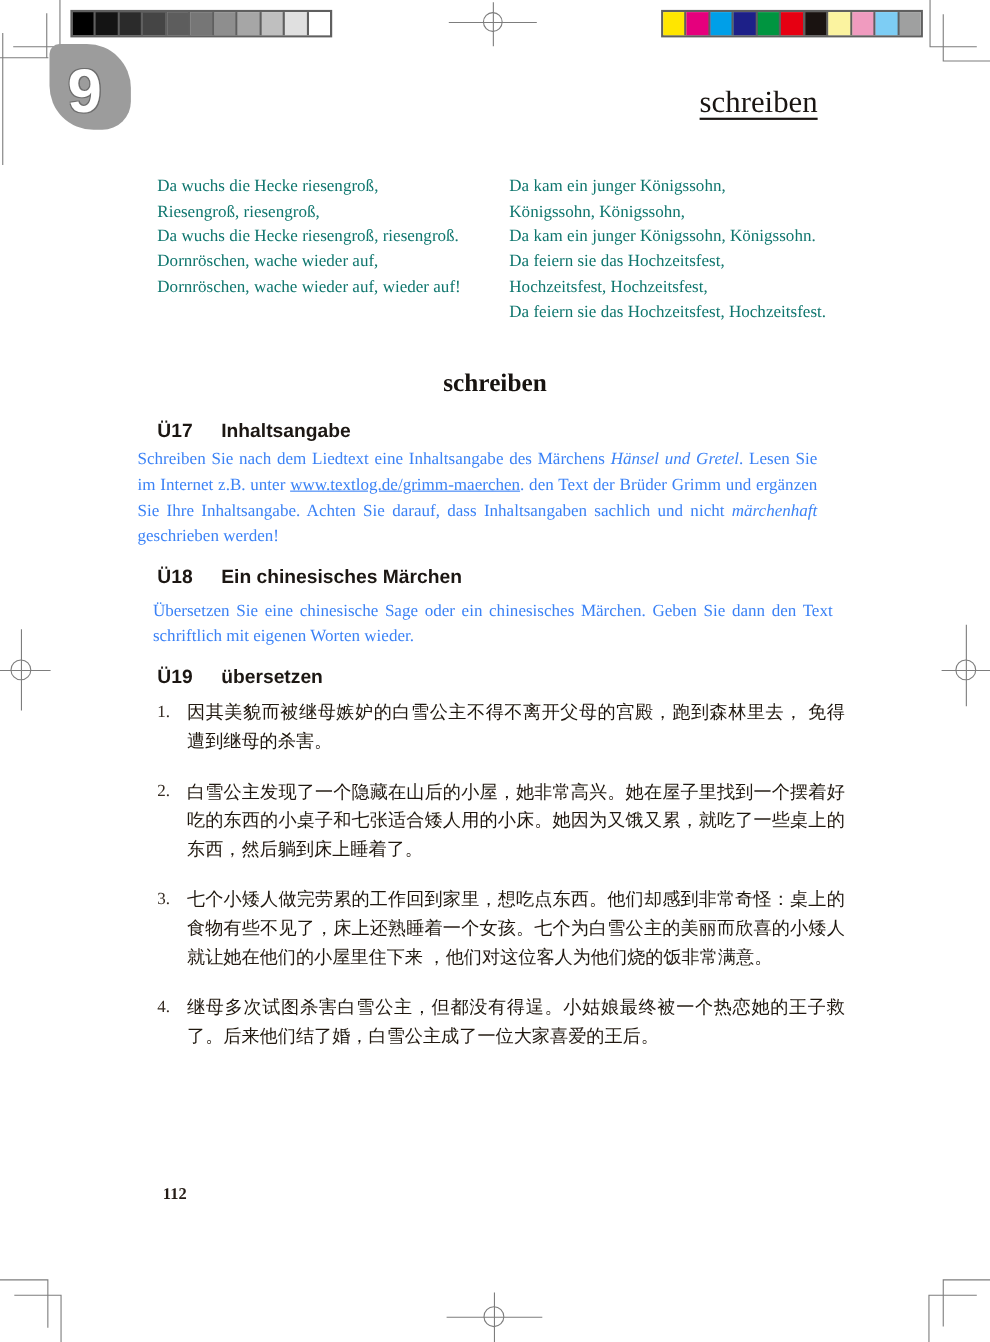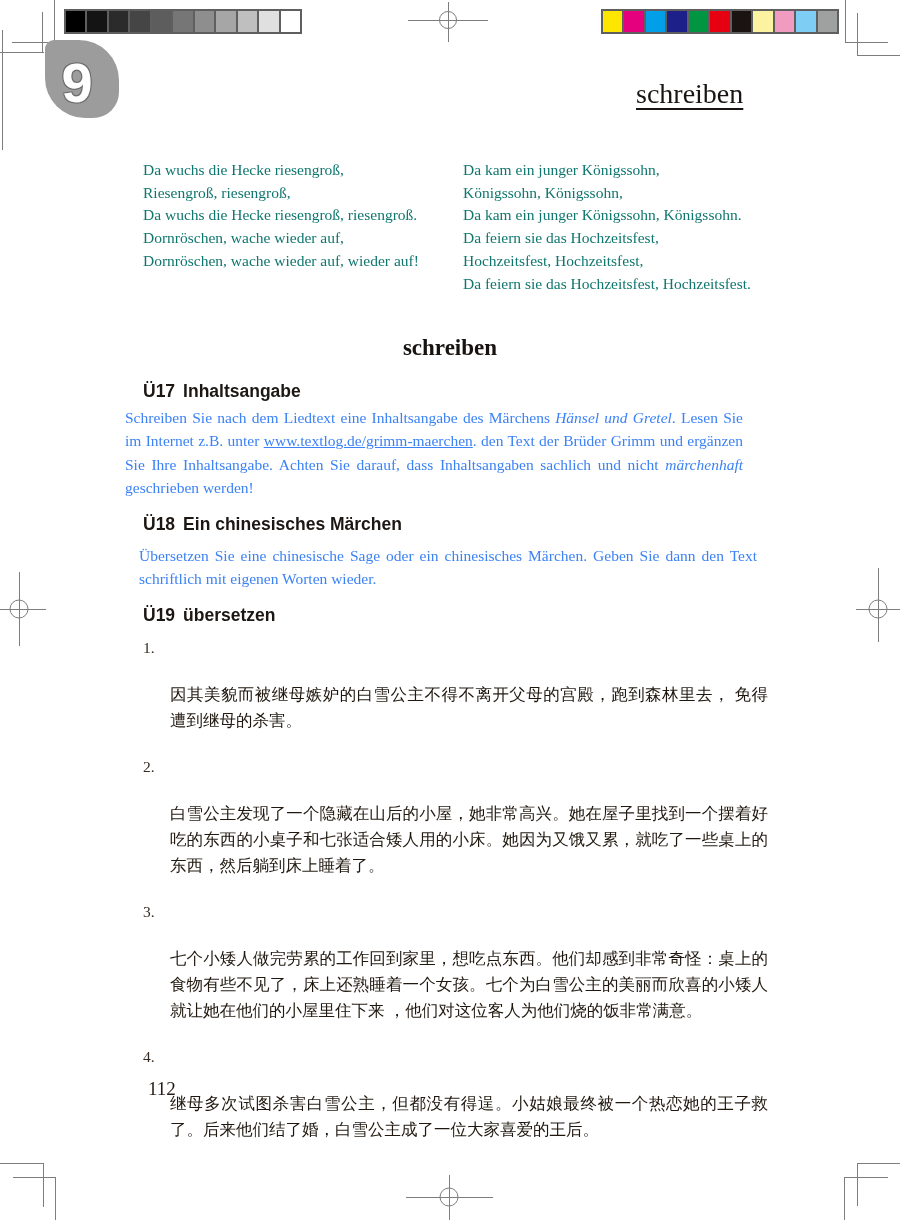--- a/index.html
+++ b/index.html
@@ -32,38 +32,38 @@
   .song .col{width:335px;}
   .song .line{font-size:15.5px;line-height:22.7px;color:#0f766e;white-space:nowrap;}
 
   
   .main-heading{position:absolute;left:0;top:335px;width:900px;text-align:center;
                 font-family:"Liberation Serif", serif;font-weight:bold;font-size:23px;color:#171310;}
 
   
   .sec-head{position:absolute;left:143px;font-family:"Liberation Sans", sans-serif;
             font-weight:bold;font-size:17.5px;color:#1c1713;}
-  .sec-head .t{margin-left:8px;}
+  .sec-head .t{margin-left:26px;}
   .sec-body{position:absolute;left:125px;width:618px;font-size:15.5px;line-height:23.4px;
             text-align:justify;color:#3b82f6;}
   .sec-body .italic{font-style:italic;}
   .sec-body .underline{text-decoration:underline;}
 
   #u17-head{top:381px;} #u17-body{top:406px;}
   #u18-head{top:514px;} #u18-body{top:544px;margin-left:14px;}
   #u19-head{top:605px;}
 
   
   .cnlist{position:absolute;left:143px;top:635px;width:625px;}
   .cnlist .li{display:flex;margin-bottom:20px;}
   .cnlist .num{width:27px;flex:none;font-size:15.5px;line-height:26px;color:#342a21;}
   .cnlist .txt{flex:1;font-size:16.5px;line-height:26px;color:#20180f;text-align:justify;
-               font-family:"Liberation Serif", serif;margin-top:47px;}
+               font-family:"Liberation Serif", serif;}
 
-  .pageno{position:absolute;left:148px;top:1078px;font-weight:normal;font-size:19px;color:#241b15;}
+  .pageno{position:absolute;left:148px;top:1078px;font-weight:bold;font-size:15px;color:#241b15;}
 </style>
 </head>
 <body>
 
 <div class="page">
 
   <svg class="marks" width="900" height="1220" viewBox="0 0 900 1220">
     <g stroke="#7d7d7d" stroke-width="1" fill="none">
 
       <path d="M54.5,0 V45 M12,42.5 H56 M42.5,12 V52 M0,52.5 H44 M2.5,30 V150"></path>

